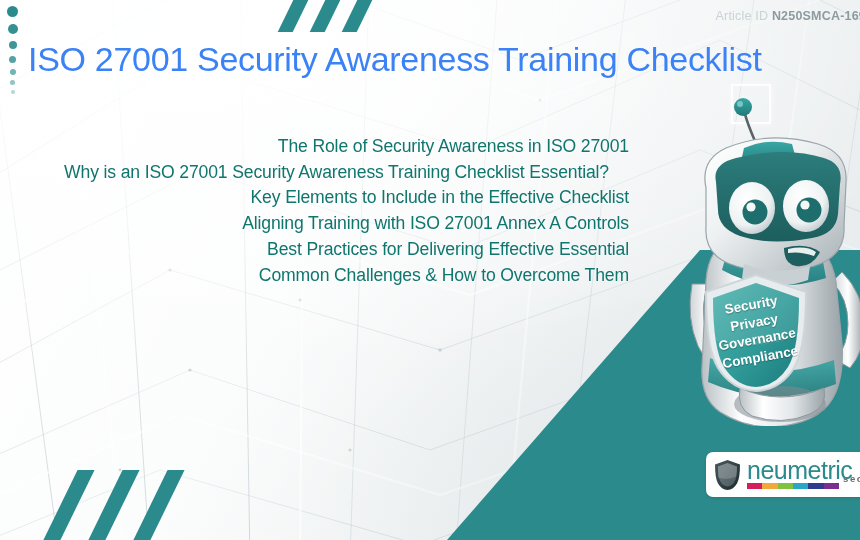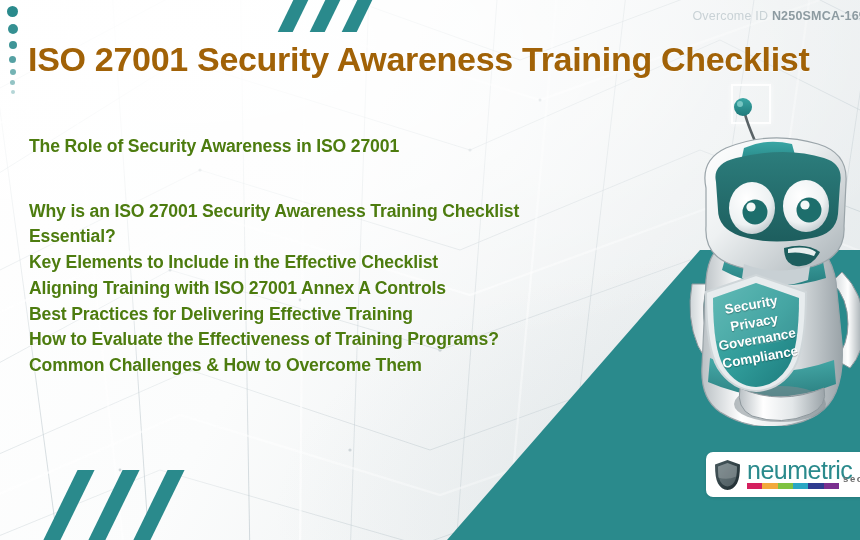--- a/index.html
+++ b/index.html
@@ -49,34 +49,35 @@
   .article-id{
     position:absolute; right:-6px; top:9px;
     font-size:12.5px; letter-spacing:.2px; white-space:nowrap;
     color:#c9d2d6;
   }
   .article-id b{ color:#8d9ba1; font-weight:700; }
 
   
   .title{
     position:absolute; left:28px; top:40px;
-    font-size:34px; font-weight:700; letter-spacing:-.3px;
-    color:#a16207; white-space:nowrap;
+    font-size:34px; font-weight:400; letter-spacing:-.3px;
+    color:#3b82f6; white-space:nowrap;
     text-shadow:0 1px 0 rgba(255,255,255,.65);
   }
 
   
   .list{ position:absolute; left:29px; top:134px; width:600px; }
   .list-item{
-    font-size:17.6px; font-weight:700; color:#4d7c0f;
+    font-size:17.6px; font-weight:400; color:#0f766e;
     line-height:25.7px; letter-spacing:-.15px;
     white-space:nowrap;
     text-shadow:0 1px 0 rgba(255,255,255,.5);
-  }
-  .list-item.wrap{ white-space:normal; width:580px;margin-top:39px; }
+    text-align:right;
+  }
+  .list-item.wrap{ white-space:normal; width:580px; }
 
   
   .robot{ position:absolute; left:688px; top:96px; width:180px; height:330px; }
 
   
   .shield-wrap{ position:absolute; left:700px; top:272px; width:112px; height:122px; }
   .shield-txt{
     position:absolute; left:0; top:0; width:112px; height:122px;
     transform:rotate(-10deg);
   }
@@ -184,33 +185,32 @@
 
   <div class="dot" style="left:7px;  top:6px;  width:11px; height:11px; opacity:1;"></div>
   <div class="dot" style="left:8px;  top:24px; width:10px; height:10px; opacity:.95;"></div>
   <div class="dot" style="left:9px;  top:41px; width:8px;  height:8px;  opacity:.9;"></div>
   <div class="dot" style="left:9px;  top:56px; width:7px;  height:7px;  opacity:.8;"></div>
   <div class="dot" style="left:10px; top:69px; width:6px;  height:6px;  opacity:.65;"></div>
   <div class="dot" style="left:10px; top:80px; width:5px;  height:5px;  opacity:.5;"></div>
   <div class="dot" style="left:11px; top:90px; width:4px;  height:4px;  opacity:.35;"></div>
 
   <div class="article-id">
-    <span>Overcome ID</span>
+    <span>Article ID</span>
     <b>N250SMCA-169</b>
   </div>
 
   <div class="title">ISO 27001 Security Awareness Training Checklist</div>
 
   <div class="list">
     <div class="list-item">The Role of Security Awareness in ISO 27001</div>
     <div class="list-item wrap">Why is an ISO 27001 Security Awareness Training Checklist Essential?</div>
     <div class="list-item">Key Elements to Include in the Effective Checklist</div>
     <div class="list-item">Aligning Training with ISO 27001 Annex A Controls</div>
-    <div class="list-item">Best Practices for Delivering Effective Training</div>
-    <div class="list-item">How to Evaluate the Effectiveness of Training Programs?</div>
+    <div class="list-item">Best Practices for Delivering Effective Essential</div>
     <div class="list-item">Common Challenges &amp; How to Overcome Them</div>
   </div>
 
   <svg class="robot" viewBox="0 0 180 330">
     <defs>
       <linearGradient id="bodyG" x1="0" y1="0" x2="1" y2="0">
         <stop offset="0%" stop-color="#b9c0c4"></stop>
         <stop offset="28%" stop-color="#ffffff"></stop>
         <stop offset="62%" stop-color="#e3e7e9"></stop>
         <stop offset="100%" stop-color="#9aa3a8"></stop>

